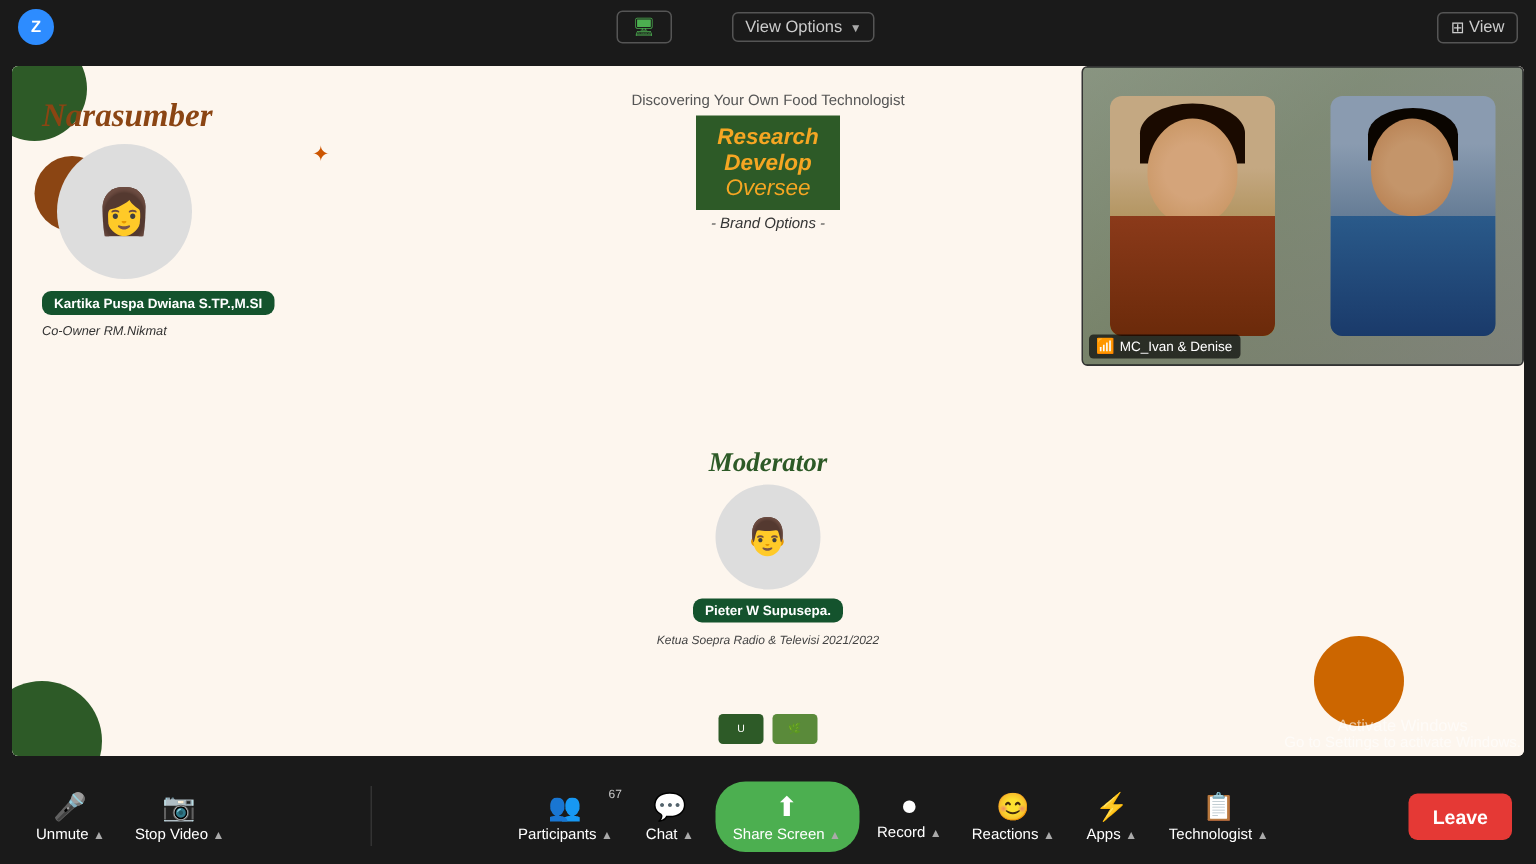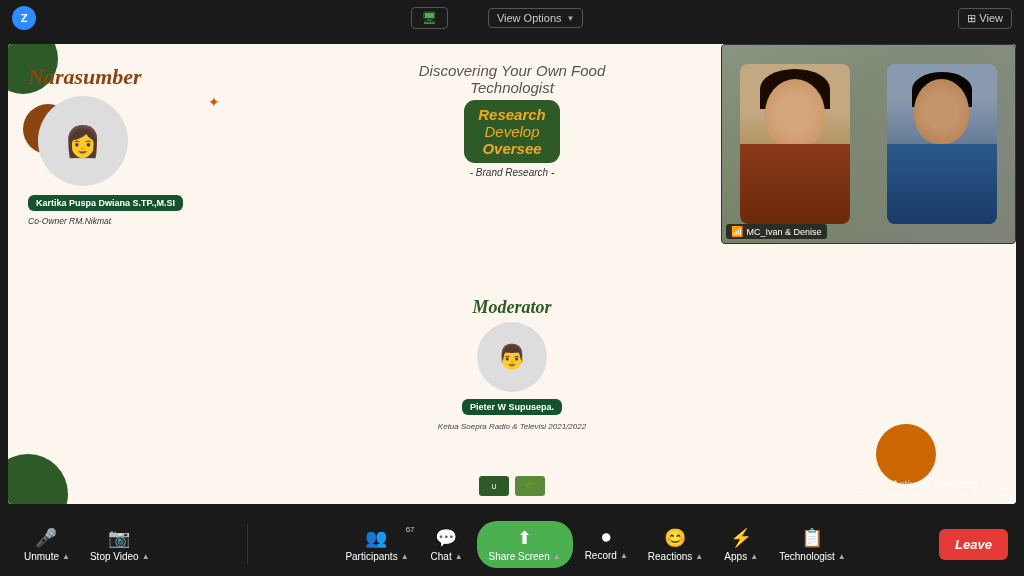--- a/index.html
+++ b/index.html
@@ -153,47 +153,46 @@
     
     .pres-title-area {
       position: absolute;
       top: 18px;
       left: 50%;
       transform: translateX(-50%);
       text-align: center;
       width: 220px;
     }
     .pres-subtitle {
-      font-size: 15px;
+      font-size: 10px;
       color: #555;
-      font-style: italic;
     }
     .pres-main-title {
       background: #2d5a27;
-      border-radius: 11px;
+      border-radius: 0;
       padding: 6px 14px;
       display: inline-block;
       margin-top: 4px;
     }
     .pres-main-title .line1 {
       color: #f5a623;
       font-size: 15px;
       font-weight: bold;
       font-style: italic;
     }
     .pres-main-title .line2 {
       color: #f5a623;
       font-size: 15px;
-      font-weight: normal;
+      font-weight: bold;
       font-style: italic;
     }
     .pres-main-title .line3 {
       color: #f5a623;
       font-size: 15px;
-      font-weight: bold;
+      font-weight: normal;
       font-style: italic;
     }
     .brand-identity {
       margin-top: 4px;
       font-size: 10px;
       color: #333;
       font-style: italic;
     }
 
     
@@ -498,21 +497,20 @@
     
     #leave-btn {
       background: #e53935;
       color: white;
       border: none;
       border-radius: 6px;
       padding: 8px 16px;
       font-size: 13px;
       cursor: pointer;
       font-weight: bold;
-      font-style: italic;
     }
 
     .divider-line {
       width: 1px;
       height: 40px;
       background: #333;
       margin: 0 4px;
     }
   </style>
 </head>
@@ -553,21 +551,21 @@
       <div class="star" style="top:15px; right:200px;">✦</div>
       <div class="star" style="top:50px; left:200px;">✦</div>
 
       <div class="pres-title-area">
         <div class="pres-subtitle">Discovering Your Own Food Technologist</div>
         <div class="pres-main-title">
           <div class="line1">Research</div>
           <div class="line2">Develop</div>
           <div class="line3">Oversee</div>
         </div>
-        <div class="brand-identity">- Brand Research -</div>
+        <div class="brand-identity">- Brand Options -</div>
       </div>
 
       <div class="left-section">
         <div class="narasumber-label-left">Narasumber</div>
         <div class="speaker-avatar avatar-left">👩</div>
         <div class="name-badge">Kartika Puspa Dwiana S.TP.,M.SI</div>
         <div class="speaker-role">Co-Owner RM.Nikmat</div>
       </div>
 
       <div class="right-section">

